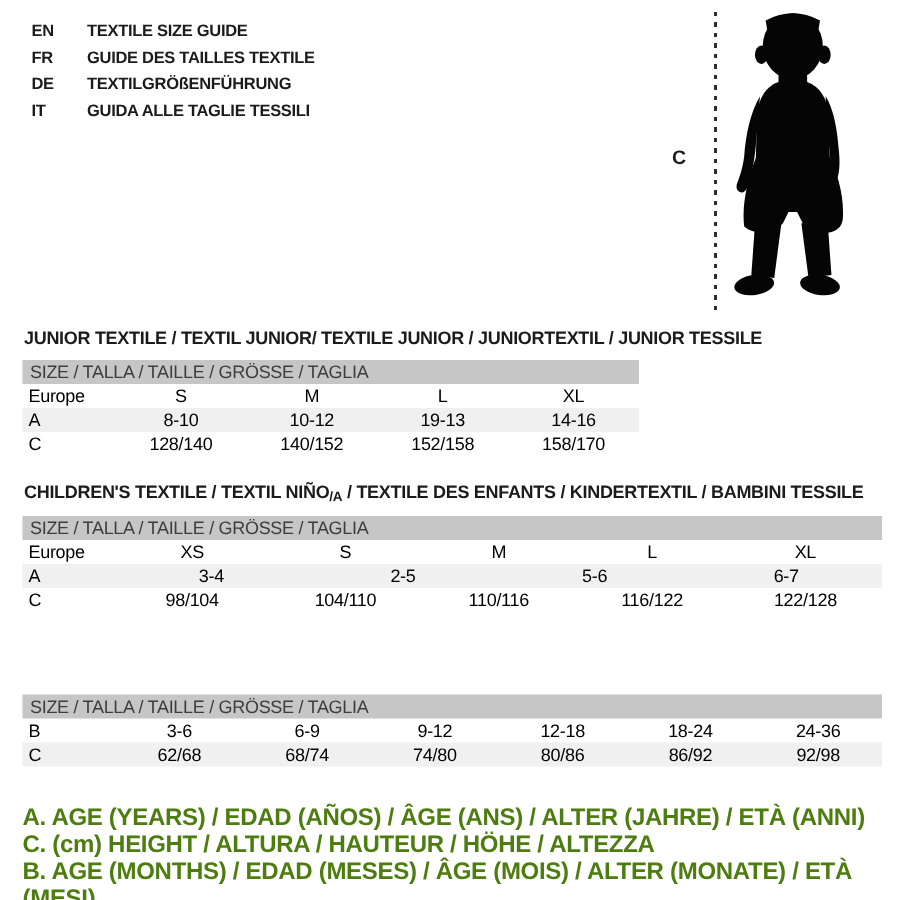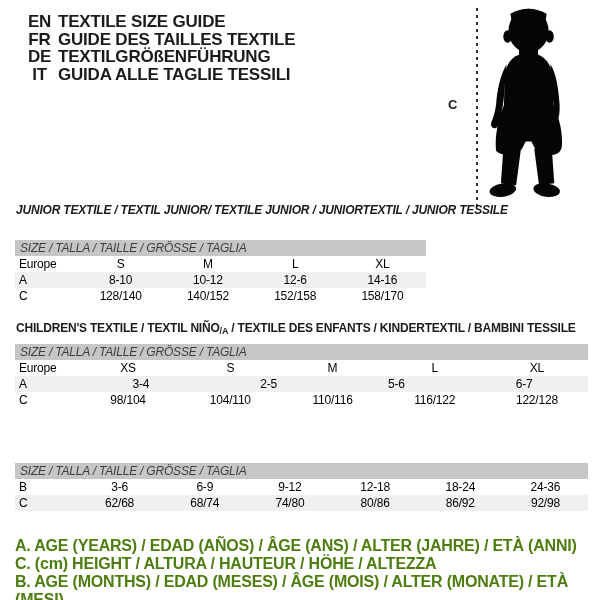--- a/index.html
+++ b/index.html
@@ -5,43 +5,43 @@
   html,body{margin:0;padding:0;}
   body{
     width:600px;height:600px;background:#ffffff;
     font-family:"Liberation Sans", sans-serif;
     color:#1c1c1c;-webkit-font-smoothing:antialiased;
   }
   .canvas{position:relative;width:600px;height:600px;overflow:hidden;letter-spacing:-0.2px;}
 
   
   .lang-block{position:absolute;left:21px;top:13px;}
-  .lang-row{display:flex;line-height:17.5px;font-size:17px;font-weight:bold;color:#1b1b1b;text-align:center;}
+  .lang-row{display:flex;line-height:17.5px;font-size:11px;font-weight:bold;color:#1b1b1b;}
   .lang-code{width:37px;}
 
   
   .dotted-line{position:absolute;left:476px;top:8px;width:2px;height:202px;
     background:repeating-linear-gradient(to bottom,#2d2d2d 0 3px,transparent 3px 7px);}
   .c-label{position:absolute;left:448px;top:97px;font-size:13px;font-weight:bold;color:#1b1b1b;}
   .baby-svg{position:absolute;left:481px;top:6px;width:97px;height:205px;color:#050505;}
 
   
   .section-title{position:absolute;left:16px;font-size:12px;font-weight:bold;color:#1b1b1b;line-height:16px;width:575px;}
-  .title-junior{top:202px;font-style:italic;}
+  .title-junior{top:217px;}
   .title-children{top:320px;}
   .title-babies{top:424px;}
   .title-sub{font-size:9px;vertical-align:-2px;}
 
   
   .size-table{position:absolute;left:15px;}
   .tbl-junior{top:240px;width:411px;}
   .tbl-children{top:344px;width:573px;}
   .tbl-babies{top:463px;width:573px;}
   .tbl-bar{height:16px;line-height:16px;background:#c6c6c6;color:#3d3d3d;
-    font-size:12px;padding-left:5px;font-style:italic;}
+    font-size:12px;padding-left:5px;}
   .trow{display:flex;height:16px;line-height:16px;font-size:12px;color:#000000;}
   .trow.stripe{background:#f0f0f0;}
   .tlabel{width:62px;padding-left:4px;box-sizing:border-box;text-align:left;}
   .tcell{flex:1;text-align:center;}
 
   
   .legend{position:absolute;left:15px;top:537px;font-size:16px;font-weight:bold;
     line-height:18px;color:#4d7c0f;}
 </style>
 </head>
@@ -93,21 +93,21 @@
       <span class="tlabel">Europe</span>
       <span class="tcell">S</span>
       <span class="tcell">M</span>
       <span class="tcell">L</span>
       <span class="tcell">XL</span>
     </div>
     <div class="trow stripe">
       <span class="tlabel">A</span>
       <span class="tcell">8-10</span>
       <span class="tcell">10-12</span>
-      <span class="tcell">12-6</span>
+      <span class="tcell">19-13</span>
       <span class="tcell">14-16</span>
     </div>
     <div class="trow">
       <span class="tlabel">C</span>
       <span class="tcell">128/140</span>
       <span class="tcell">140/152</span>
       <span class="tcell">152/158</span>
       <span class="tcell">158/170</span>
     </div>
   </div>

